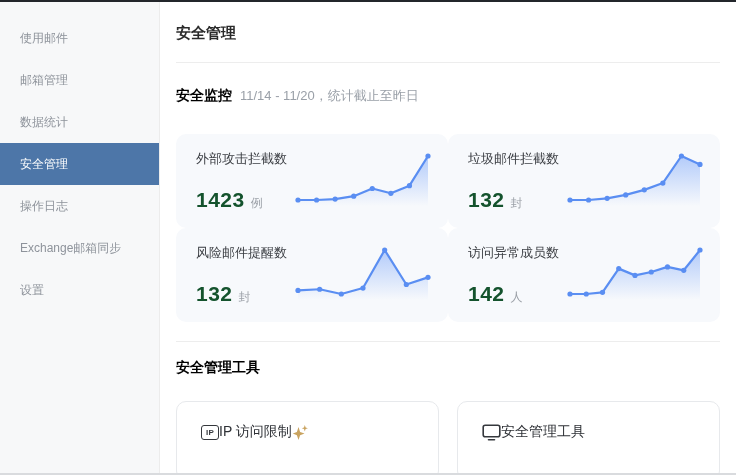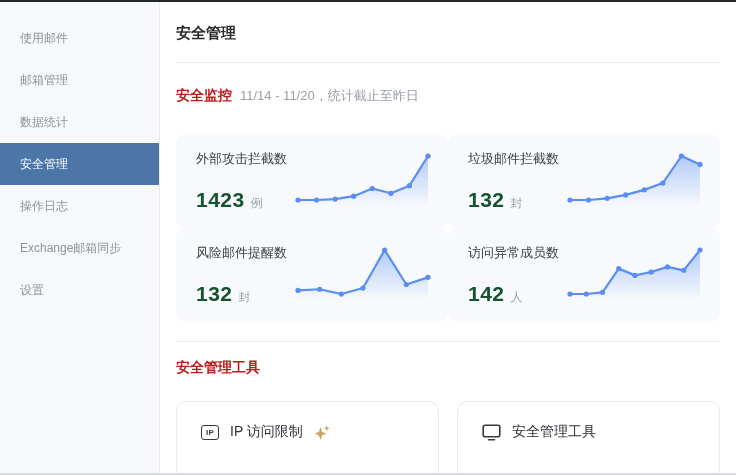--- a/index.html
+++ b/index.html
@@ -25,21 +25,21 @@
   .side-item {
     height:42px; line-height:42px; padding-left:20px;
     font-size:12px; color:#8e939b; cursor:pointer; white-space:nowrap;
   }
   .side-item.active { background:#4d76a8; color:#ffffff; }
   
   .main { flex:1 1 auto; padding:0 16px; position:relative; min-width:0; }
   .page-title { margin-top:22px; font-size:15px; font-weight:700; color:#2b2b2b; }
   .divider { border-top:1px solid #ededed; margin-top:19px; }
   .section-head { margin-top:24px; display:flex; align-items:baseline; }
-  .section-head b { font-size:14px; font-weight:700; color:#b91c1c; }
+  .section-head b { font-size:14px; font-weight:700; color:#000000; }
   .section-head .note { font-size:13px; color:#9aa0a8; margin-left:8px; }
   
   .cards {
     margin-top:29px; display:grid; grid-template-columns:1fr 1fr;
   }
   .stat-card {
     position:relative; height:94px; background:#f7f9fc; border-radius:10px;
     padding:16px 20px; overflow:hidden;
   }
   .stat-title { font-size:13px; color:#3a3d42; }
@@ -49,21 +49,21 @@
   .sparkline { position:absolute; right:14px; top:14px; }
   
   .tools-grid {
     margin-top:24px; display:grid; grid-template-columns:1fr 1fr; gap:18px;
   }
   .tool-card {
     height:80px; background:#fff; border:1px solid #e7e9ec; border-radius:10px;
     padding:21px 0 0 24px; display:flex; align-items:center; gap:11px;
     align-items:flex-start; cursor:pointer;
   }
-  .tool-card .row { display:flex; align-items:center; gap:11px; }
+  .tool-card .row { display:flex; align-items:center; }
   .tool-label { font-size:14px; color:#2e3136; }
   .ip-badge {
     width:18px; height:15px; border:1.5px solid #35383d; border-radius:3px;
     display:inline-flex; align-items:center; justify-content:center;
     font-size:8px; font-weight:700; color:#35383d; letter-spacing:0.3px;
   }
   .icon-svg { display:block; }
 </style>
 </head>
 <body>

